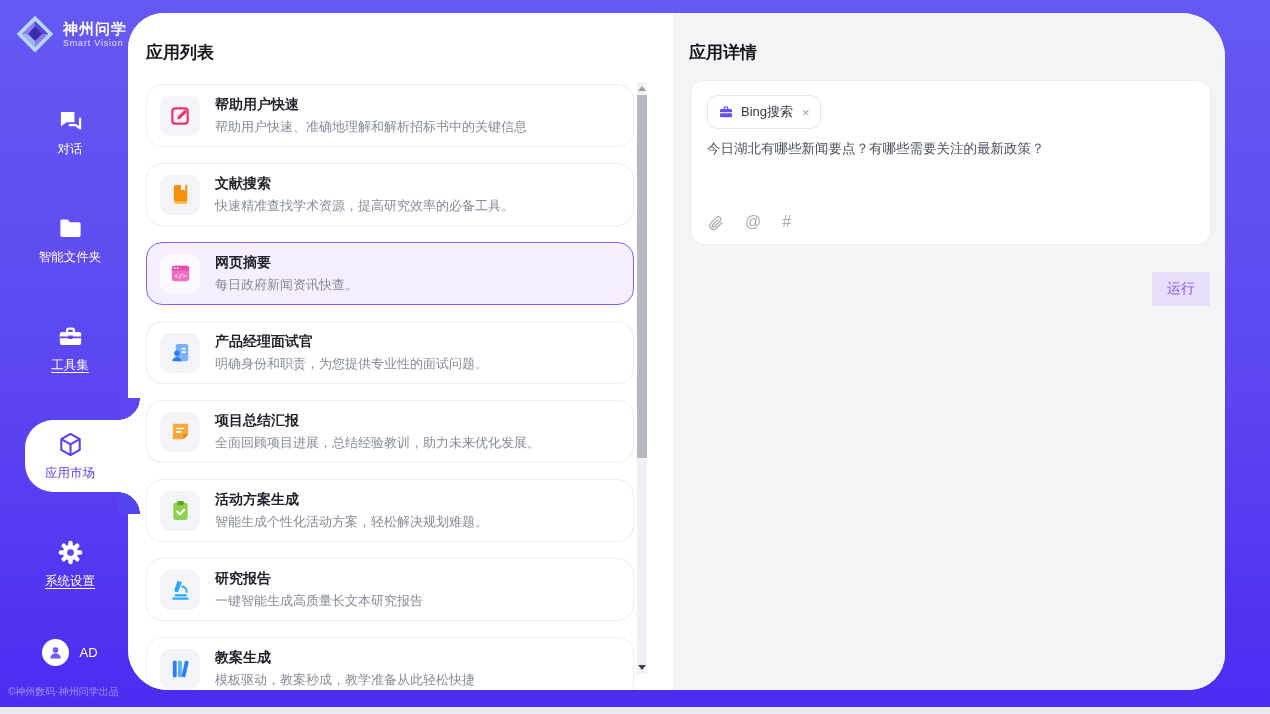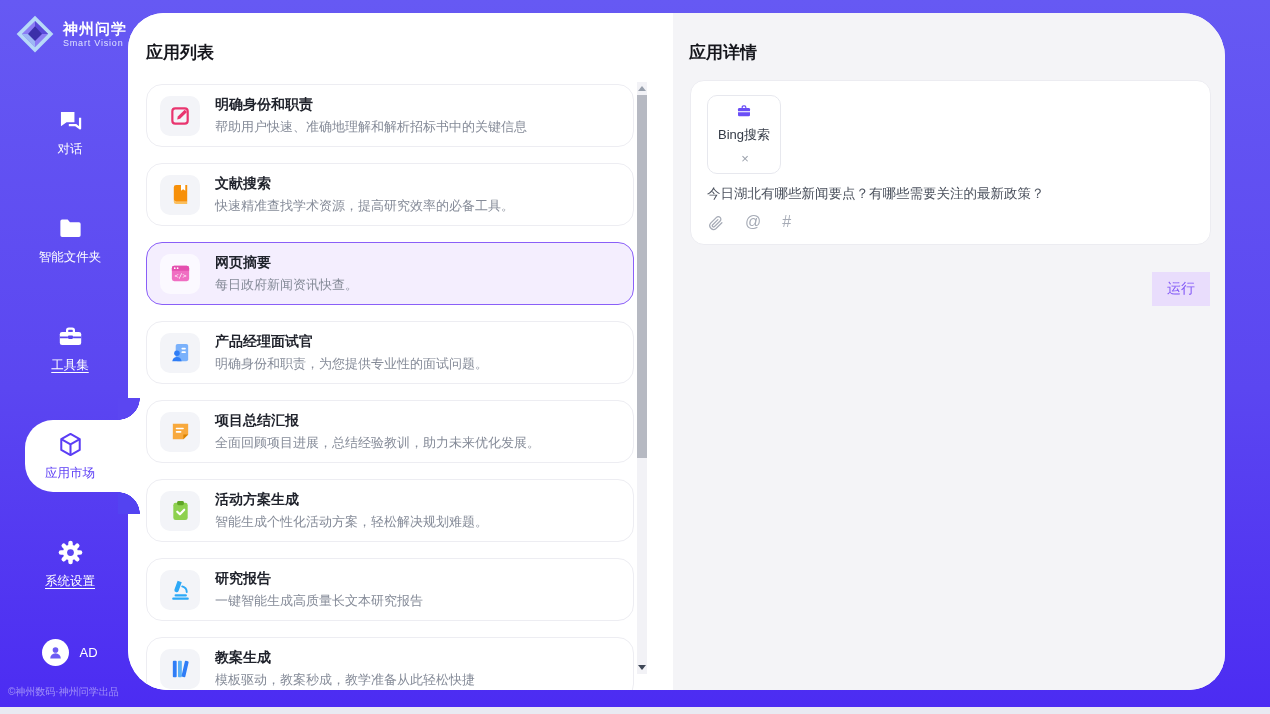--- a/index.html
+++ b/index.html
@@ -63,21 +63,21 @@
   .sb-arrow-up { position:absolute; top:4px; left:1px; width:0; height:0;
       border-left:4px solid transparent; border-right:4px solid transparent; border-bottom:5px solid #98a0ac; }
   .sb-thumb { position:absolute; top:13px; left:0; width:10px; height:363px; background:#b6b9c2; }
   .sb-arrow-down { position:absolute; bottom:4px; left:1px; width:0; height:0;
       border-left:4px solid transparent; border-right:4px solid transparent; border-top:5px solid #3f4756; }
 
   .detail-panel { flex:1; background:#f4f4f7; position:relative; }
   .q-card { position:absolute; left:17px; top:67px; right:14px; height:165px; background:#fff;
             border:1px solid #ececf1; border-radius:14px; padding:14px 16px; cursor:text; }
   .tag { display:inline-flex; align-items:center; gap:7px; border:1px solid #e7e8ee; border-radius:10px;
-         padding:7px 10px; background:#fff; cursor:pointer;flex-direction:column; }
+         padding:7px 10px; background:#fff; cursor:pointer; }
   .tag svg { width:16px; height:16px; }
   .tag-label { font-size:13px; color:#333a46; }
   .tag-close { color:#9aa0ab; font-size:13px; margin-left:2px; cursor:pointer; }
   .query { margin-top:11px; font-size:13.5px; color:#4a505c; }
   .attach-row { position:absolute; left:16px; bottom:13px; display:flex; align-items:center; gap:21px;
                 color:#a6abb6; }
   .attach-row svg { width:17px; height:17px; display:block; }
   .glyph-ic { font-size:16px; color:#a6abb6; cursor:pointer; }
   .run { position:absolute; right:15px; top:259px; background:#e9ddfc; color:#8157f6; border:none;
          border-radius:0; font-size:14px; padding:8px 15px; cursor:pointer;
@@ -175,21 +175,21 @@
       <div class="rows">
 
         <div class="row">
           <span class="tile">
             <svg viewBox="0 0 24 24">
               <rect x="3.5" y="4.5" width="16" height="16" rx="3" fill="none" stroke="#e9356f" stroke-width="2.3"></rect>
               <path d="M8.5 16.2l.7-3.1 7.2-7.2 2.4 2.4-7.2 7.2-3.1.7z" fill="#e9356f"></path>
             </svg>
           </span>
           <div>
-            <div class="row-name">明确身份和职责</div>
+            <div class="row-name">帮助用户快速</div>
             <div class="row-desc">帮助用户快速、准确地理解和解析招标书中的关键信息</div>
           </div>
         </div>
 
         <div class="row">
           <span class="tile">
             <svg viewBox="0 0 24 24">
               <path d="M5 4.5A2.5 2.5 0 0 1 7.5 2H19v17.5H7.5A2.5 2.5 0 0 1 5 17z" fill="#f79009"></path>
               <path d="M12.5 2v6.2l2.2-1.7L17 8.2V2z" fill="#fff"></path>
               <path d="M5 17a2.5 2.5 0 0 0 2.5 2.5H19V22H7.5A2.5 2.5 0 0 1 5 19.5z" fill="#fbbf5c"></path>

